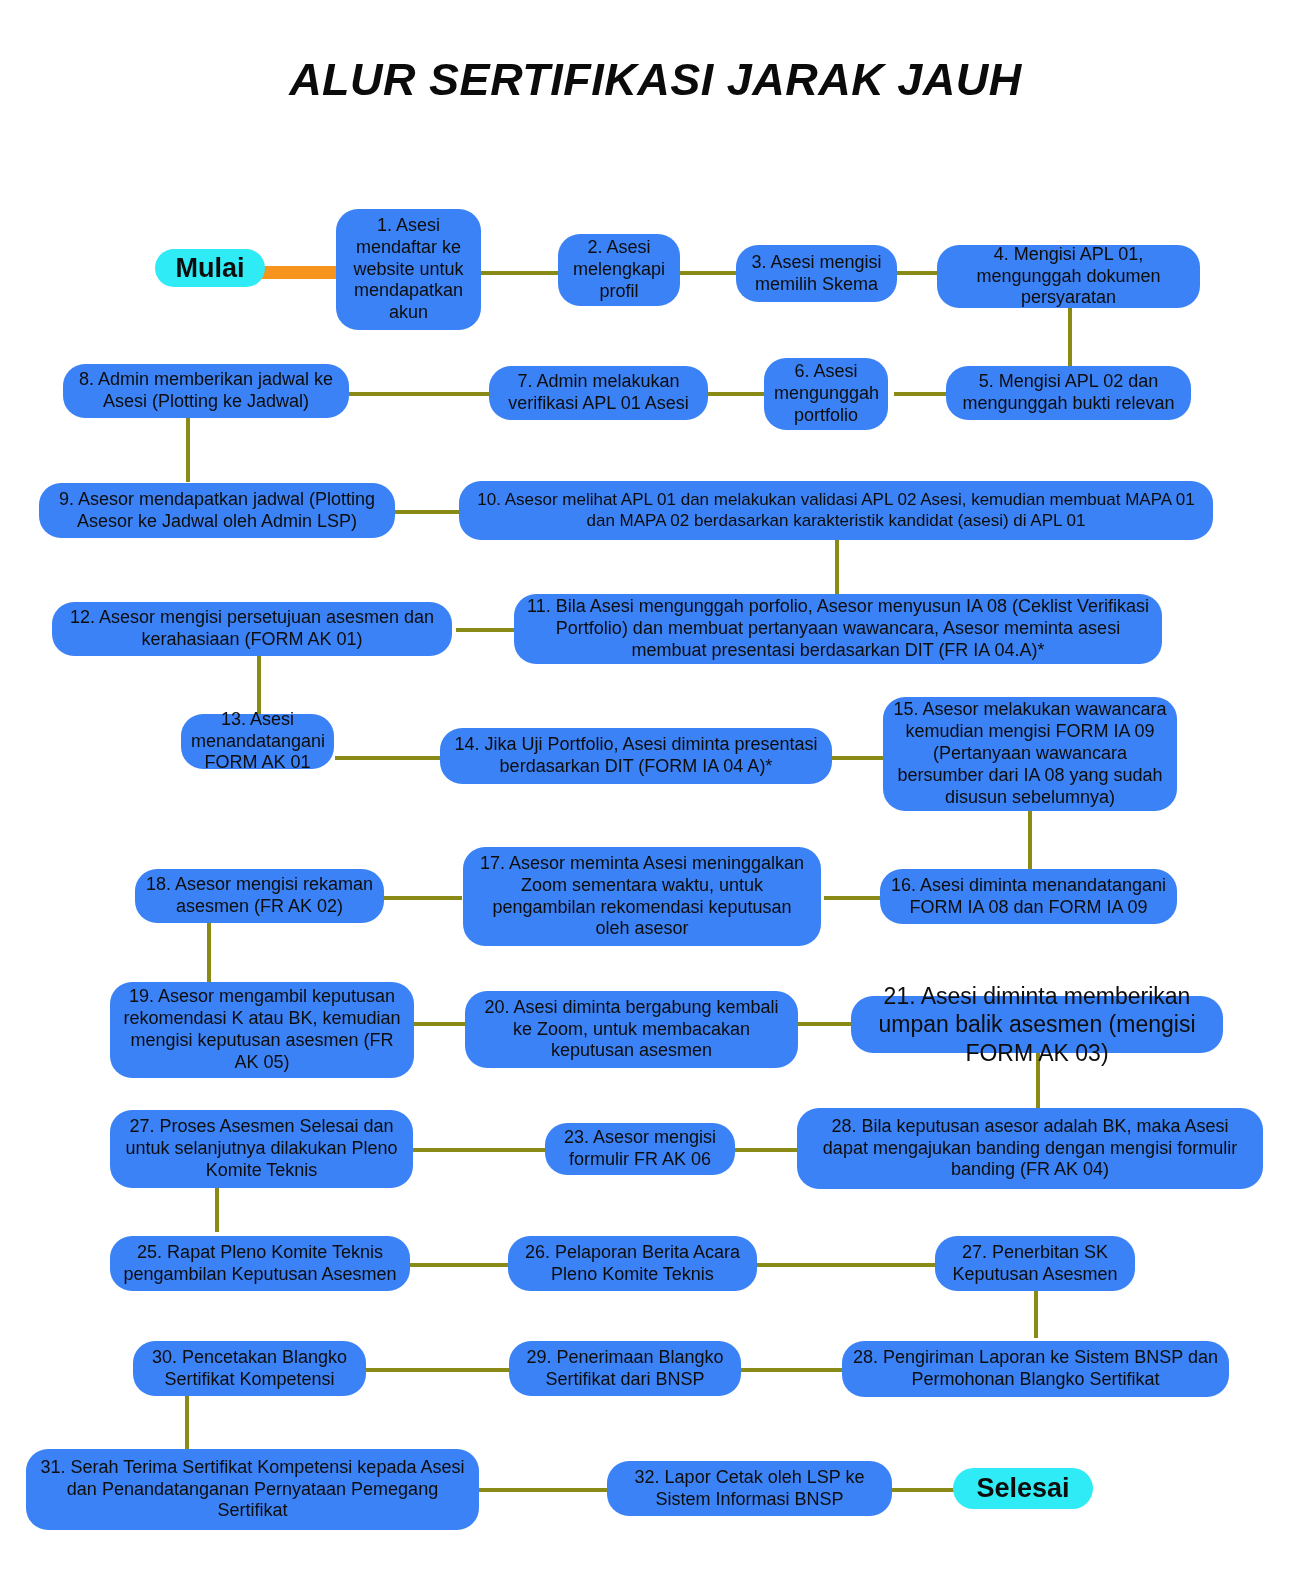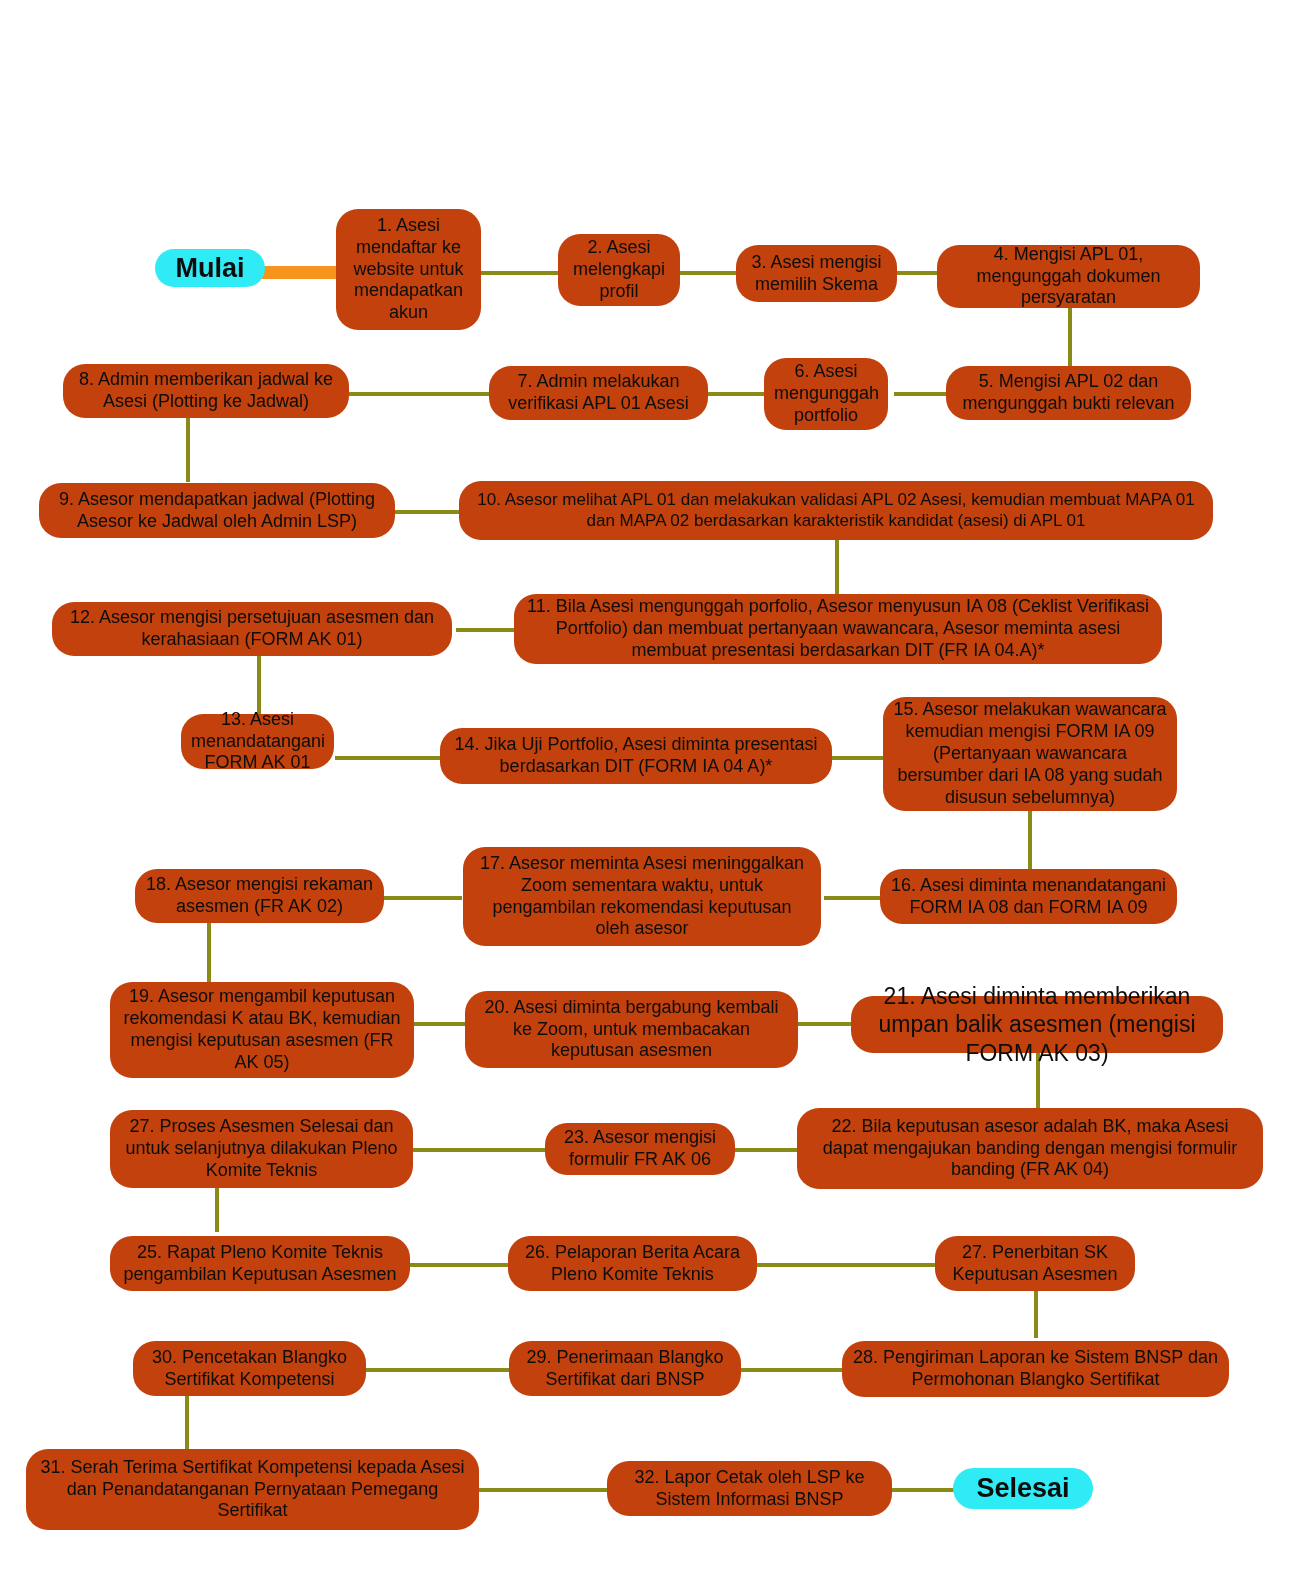--- a/index.html
+++ b/index.html
@@ -40,21 +40,21 @@
     align-items: center;
     justify-content: center;
     text-align: center;
     color: #0d0d0d;
     border-radius: 22px;
     padding: 4px 10px;
     line-height: 1.22;
     z-index: 5;
   }
   .node.proc {
-    background: #c2410c;
+    background: #3b82f6;
   }
   .node.term {
     background: #2FEBF5;
     font-weight: bold;
     font-size: 27px;
     border-radius: 40px;
   }
   .node .txt { display: block; width: 100%; }
   .link {
     position: absolute;
@@ -68,20 +68,21 @@
     height: 13px;
     border-radius: 2px;
     z-index: 2;
   }
 </style>
 </head>
 <body>
 
 <div id="canvas">
 
+  <div id="title">ALUR SERTIFIKASI JARAK JAUH</div>
 
   <div class="link start" style="left:246px; top:266px; width:100px;"></div>
   <div class="link h" style="left:477px; top:271px; width:87px;"></div>
   <div class="link h" style="left:676px; top:271px; width:64px;"></div>
   <div class="link h" style="left:892px; top:271px; width:49px;"></div>
   <div class="link v" style="left:1068px; top:308px; height:66px;"></div>
   <div class="link h" style="left:894px; top:392px; width:56px;"></div>
   <div class="link h" style="left:704px; top:392px; width:60px;"></div>
   <div class="link h" style="left:345px; top:392px; width:148px;"></div>
   <div class="link v" style="left:186px; top:416px; height:66px;"></div>
@@ -192,21 +193,21 @@
 
   <div class="node proc" style="left:465px; top:991px; width:333px; height:77px; font-size:18px;">
     <span class="txt">20. Asesi diminta bergabung kembali ke Zoom, untuk membacakan keputusan asesmen</span>
   </div>
 
   <div class="node proc" style="left:851px; top:996px; width:372px; height:57px; font-size:23px;text-align:center;">
     <span class="txt">21. Asesi diminta memberikan umpan balik asesmen (mengisi FORM AK 03)</span>
   </div>
 
   <div class="node proc" style="left:797px; top:1108px; width:466px; height:81px; font-size:18px;">
-    <span class="txt">22. Bila keputusan asesor adalah BK, maka Asesi dapat mengajukan banding dengan mengisi formulir banding (FR AK 04)</span>
+    <span class="txt">28. Bila keputusan asesor adalah BK, maka Asesi dapat mengajukan banding dengan mengisi formulir banding (FR AK 04)</span>
   </div>
 
   <div class="node proc" style="left:545px; top:1123px; width:190px; height:52px; font-size:18px;">
     <span class="txt">23. Asesor mengisi formulir FR AK 06</span>
   </div>
 
   <div class="node proc" style="left:110px; top:1110px; width:303px; height:78px; font-size:18px;">
     <span class="txt">27. Proses Asesmen Selesai dan untuk selanjutnya dilakukan Pleno Komite Teknis</span>
   </div>
 

